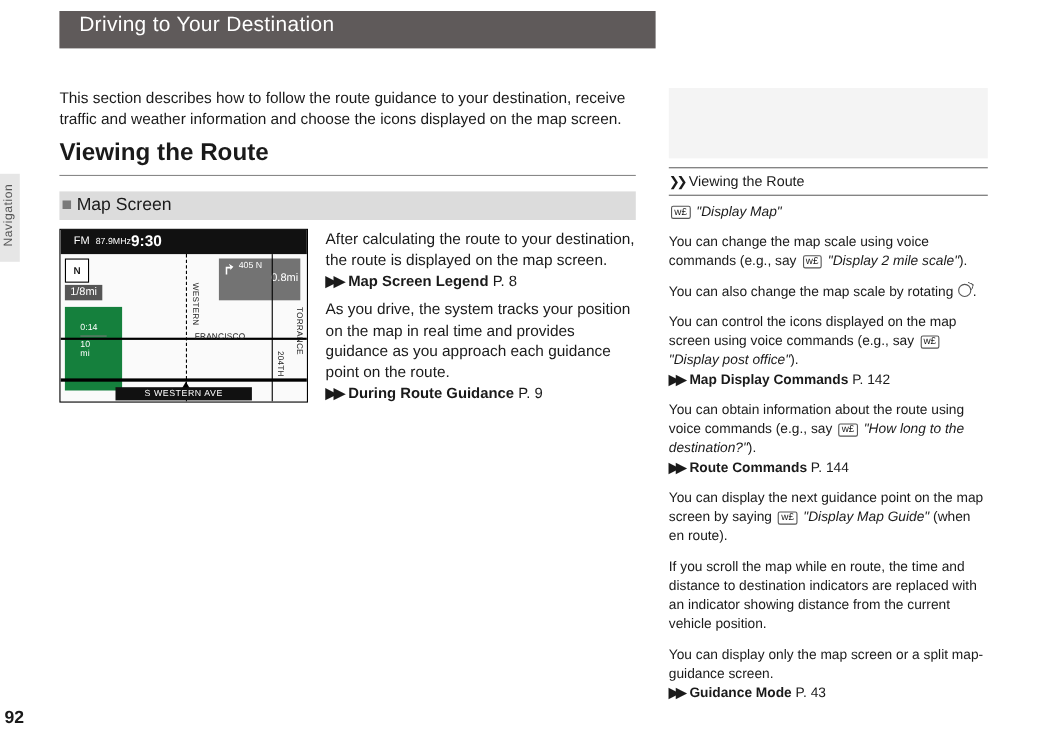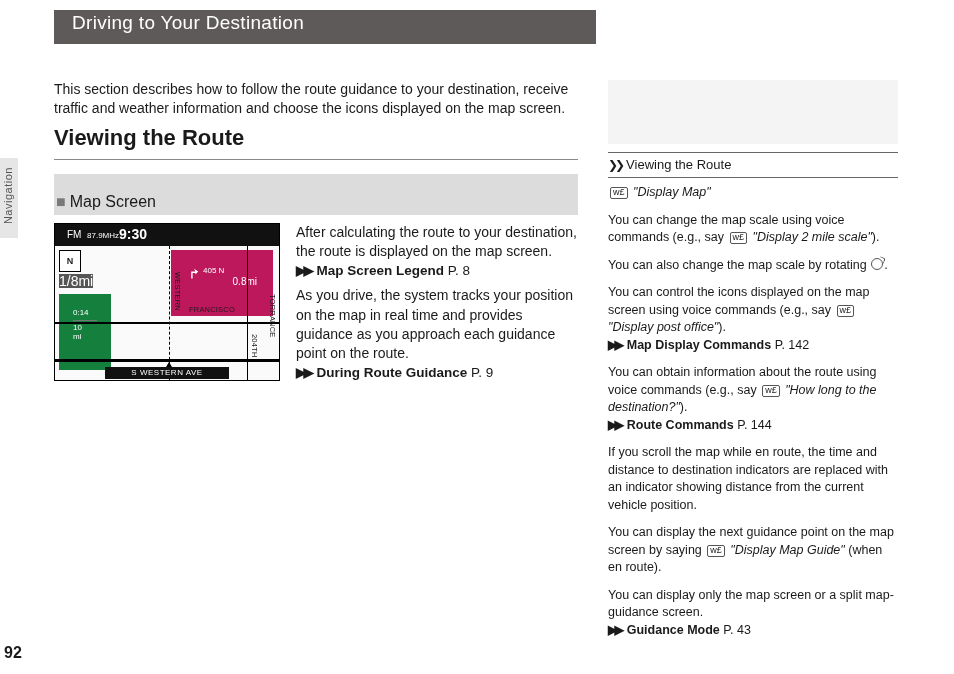--- a/index.html
+++ b/index.html
@@ -38,21 +38,21 @@
     padding-left:18px;font-size:19px;letter-spacing:.3px;
   }
   
   .main{
     position:absolute;left:54px;top:80px;width:524px;
   }
   .intro{font-size:14px;}
   .h2{font-weight:700;font-size:22px;margin:4px 0 6px 0}
   .h2-rule{height:1px;background:var(--rule);margin-bottom:14px}
   .h3{
-    background:#dcdcdc;font-size:16px;padding:17px 6px 2px 2px;
+    background:#dcdcdc;font-size:16px;padding:2px 6px 2px 2px;
     margin:6px 0 8px 0;border-left:0;
   }
   .h3 .sq{color:#7a7a7a;margin-right:4px}
   .maprow{display:flex;gap:16px;align-items:flex-start}
   .mapbox{
     width:224px;height:156px;background:#fafafa;border:1.5px solid #000;position:relative;flex:0 0 224px;
     overflow:hidden;
   }
   .maptext{flex:1}
   .ref{font-weight:700;font-size:13.5px}
@@ -78,23 +78,23 @@
   .dial{
     display:inline-block;border:1.2px solid #555;width:10px;height:10px;border-radius:50%;
     vertical-align:-1px;position:relative;margin:0 1px;
   }
   .dial::after{content:"";position:absolute;right:-3px;top:-2px;width:5px;height:5px;border-top:1.2px solid #555;border-right:1.2px solid #555;transform:rotate(20deg);border-radius:0 3px 0 0}
   em.vq{font-style:italic}
   .aside .ref{font-size:12.5px}
   
   .mapbox .topbar{position:absolute;left:0;right:0;top:0;height:22px;background:#111;color:#fff;font-size:10px;display:flex;align-items:center;justify-content:flex-start;padding:0 12px}
   .mapbox .compass{position:absolute;left:4px;top:26px;width:20px;height:20px;border:1px solid #000;background:#fff;font-size:9px;text-align:center;line-height:20px;font-weight:700}
-  .mapbox .scale{position:absolute;left:4px;top:50px;width:34px;height:14px;background:#555;color:#fff;font-size:14px;text-align:center;line-height:14px}
+  .mapbox .scale{position:absolute;left:4px;top:50px;width:34px;height:14px;background:#555;color:#fff;font-size:10px;text-align:center;line-height:14px}
   .mapbox .eta{position:absolute;left:4px;top:70px;width:24px;height:48px;background:#15803d;color:#fff;font-size:8px;padding:14px;line-height:1.2}
-  .mapbox .turn{position:absolute;right:6px;top:26px;width:70px;height:34px;background:#be185d;color:#fff;font-size:8px;padding:16px;line-height:1.2}
+  .mapbox .turn{position:absolute;right:6px;top:26px;width:70px;height:34px;background:#737373;color:#fff;font-size:8px;padding:2px;line-height:1.2}
   .mapbox .turn svg{vertical-align:middle}
   .mapbox .road{position:absolute;left:0;right:0;bottom:10px;height:0;border-top:2px solid #000;}
   .mapbox .roadv{position:absolute;top:22px;bottom:0;border-left:1.5px dashed #000}
   .mapbox .st{position:absolute;font-size:7.5px;background:transparent;letter-spacing:.2px}
   .mapbox .street{position:absolute;bottom:1px;left:50px;right:50px;height:12px;background:#111;color:#fff;font-size:8px;text-align:center;line-height:12px;letter-spacing:.5px}
   .mapbox .car{position:absolute;bottom:8px;left:108px;width:0;height:0;border-left:6px solid transparent;border-right:6px solid transparent;border-bottom:10px solid #000}
 </style>
 </head>
 <body>
 
@@ -135,21 +135,21 @@
             <path d="M3 9 V4 H6 L5 2 8 4 6 6 V5 H4 V9 Z" fill="#fff"></path>
           </svg>
         <div>405 N</div>
         <div style="text-align:right;font-size:10px">0.8mi</div>
       </div>
       <div class="roadv" style="left:114px"></div>
       <div class="roadv" style="left:192px;border-left-style:solid"></div>
       <div class="road" style="bottom:56px"></div>
       <div class="road" style="bottom:18px;border-top-width:3px"></div>
       <div class="st" style="left:117px;top:48px;writing-mode:vertical-rl">WESTERN</div>
-      <div class="st" style="left:122px;top:81px;margin-left:12px;">FRANCISCO</div>
+      <div class="st" style="left:122px;top:92px;">FRANCISCO</div>
       <div class="st" style="left:194px;top:110px;writing-mode:vertical-rl">204TH</div>
       <div class="st" style="right:2px;top:70px;writing-mode:vertical-rl">TORRANCE</div>
       <div class="car"></div>
       <div class="street">S WESTERN AVE</div>
     </div>
 
     <div class="maptext">
       <div>After calculating the route to your destination, the route is displayed on the map screen.</div>
       <div class="ref">
         <span class="arrows">▶▶</span>
@@ -201,26 +201,26 @@
   <p>
     <span>You can obtain information about the route using voice commands (e.g., say </span><span class="vc">w£</span>
     <em class="vq">"How long to the destination?"</em><span>).</span><br>
     <span class="ref">
       <span class="arrows">▶▶</span>
       <span>Route Commands</span>
       <span class="pp">P. 144</span>
     </span>
   </p>
 
-  <p>If you scroll the map while en route, the time and distance to destination indicators are replaced with an indicator showing distance from the current vehicle position.</p>
-
   <p>
     <span>You can display the next guidance point on the map screen by saying </span><span class="vc">w£</span>
     <em class="vq">"Display Map Guide"</em><span> (when en route).</span>
   </p>
+
+  <p>If you scroll the map while en route, the time and distance to destination indicators are replaced with an indicator showing distance from the current vehicle position.</p>
 
   <p>
     <span>You can display only the map screen or a split map-guidance screen.</span><br>
     <span class="ref">
       <span class="arrows">▶▶</span>
       <span>Guidance Mode</span>
       <span class="pp">P. 43</span>
     </span>
   </p>
 </div>

